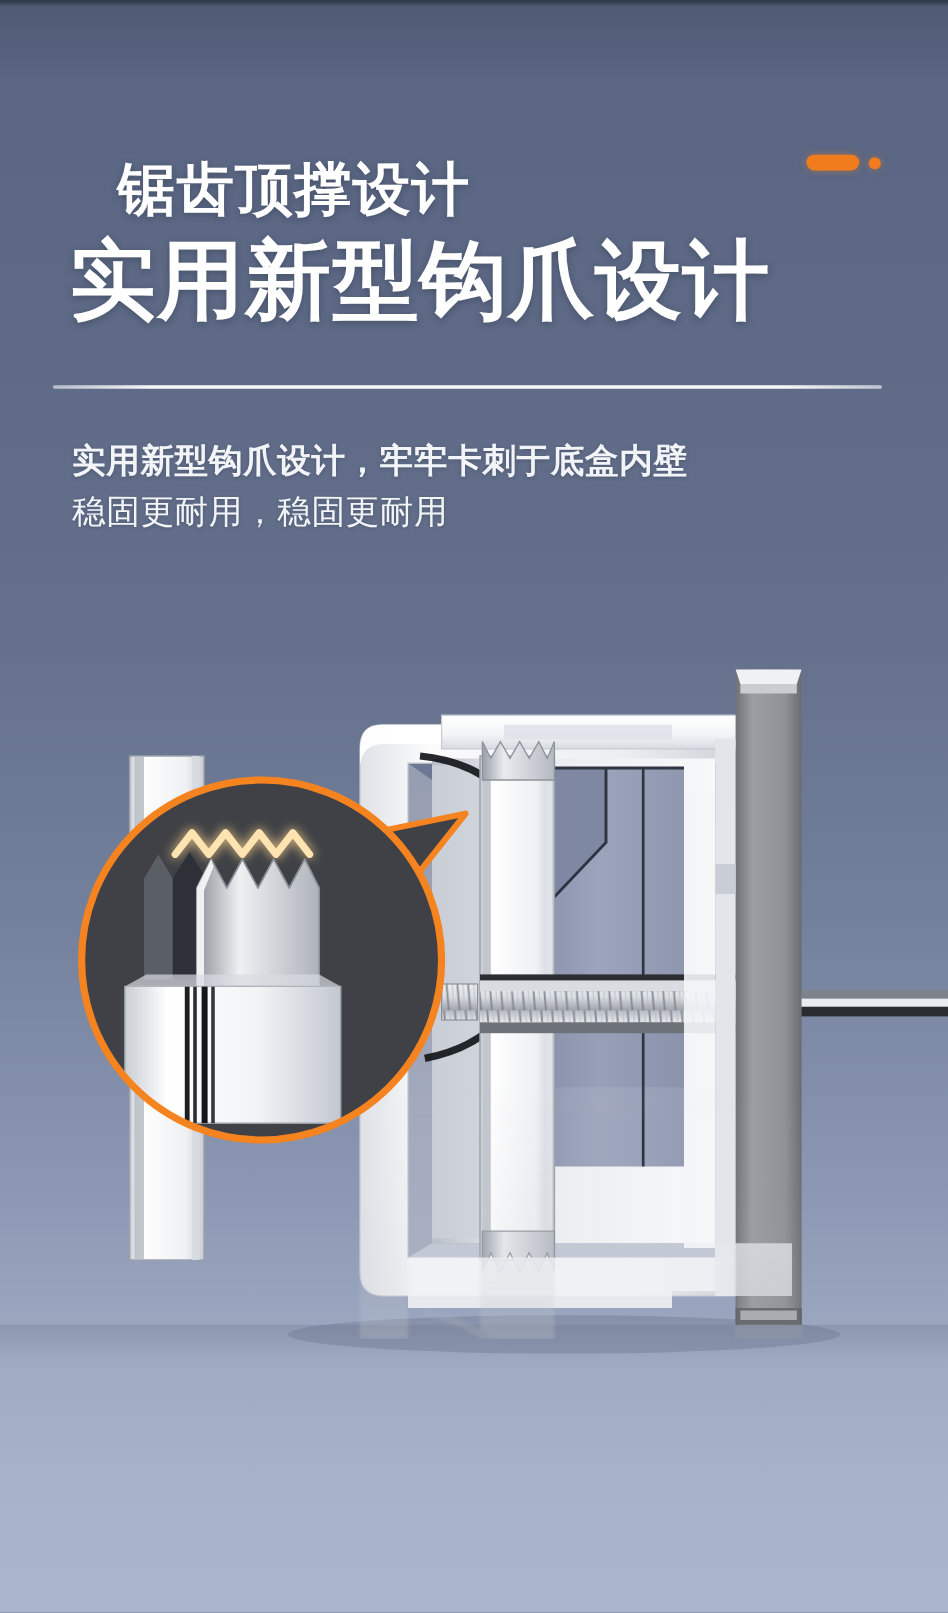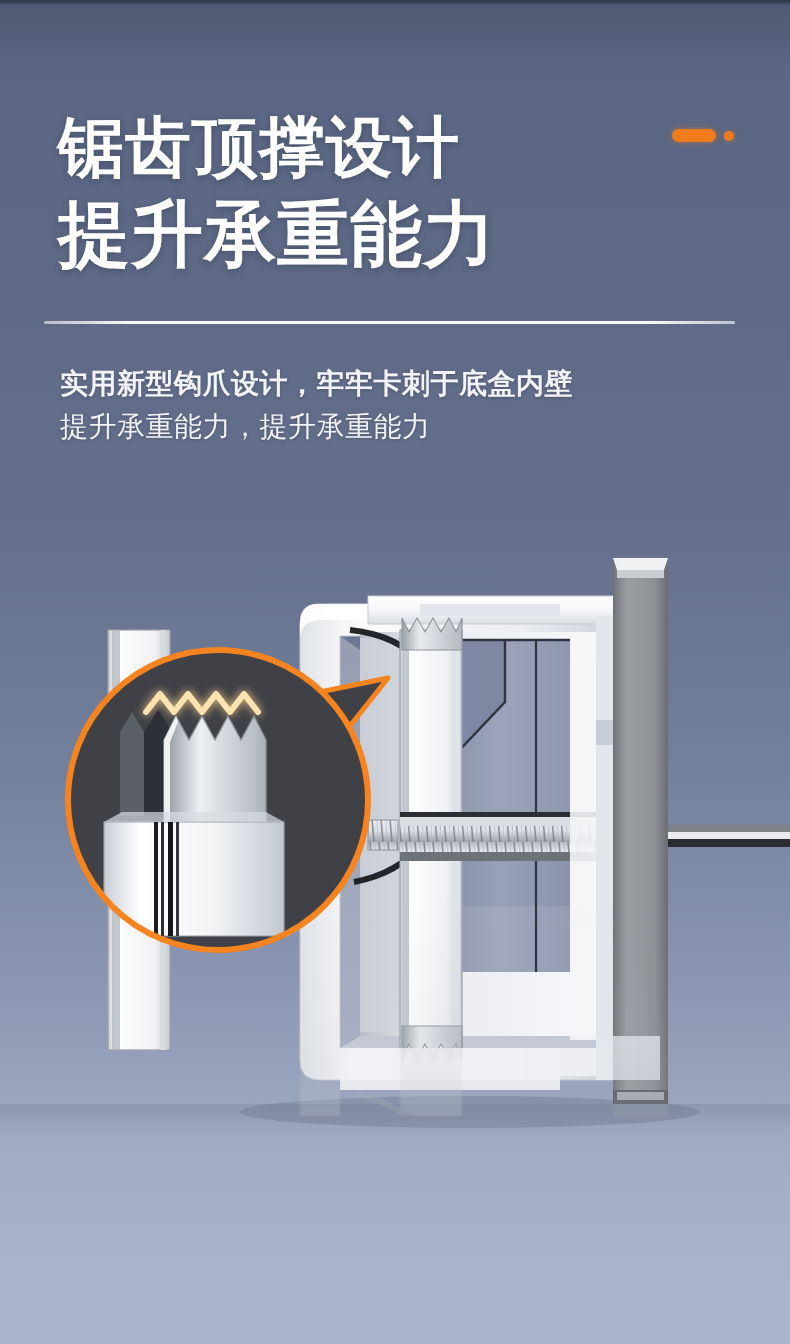--- a/index.html
+++ b/index.html
@@ -29,21 +29,21 @@
 
   
   .headline{
     position:absolute;left:58px;
     color:#ffffff;
     font-weight:bold;
     letter-spacing:1px;
     white-space:nowrap;
     text-shadow:0 2px 6px rgba(30,38,54,.35);
   }
-  #head-l1{top:112px;font-size:66px;line-height:70px;}
+  #head-l1{top:124px;font-size:48px;line-height:70px;margin-left:40px;}
   #head-l2{top:196px;font-size:72px;line-height:76px;}
 
   
   #marker{position:absolute;right:50px;top:128px;width:68px;height:16px;}
   #marker .bar{
     position:absolute;left:0;top:1px;width:44px;height:13px;border-radius:7px;
     background:#f07c1e;box-shadow:0 0 6px rgba(240,124,30,.5);
   }
   #marker .dot{
     position:absolute;left:52px;top:3px;width:10px;height:10px;border-radius:50%;
@@ -83,31 +83,31 @@
   .glow-zig{filter:drop-shadow(0 0 5px rgba(255,214,140,.95));}
 </style>
 </head>
 <body>
 
 <div id="page">
 
   <div id="topbar"></div>
 
   <div class="headline" id="head-l1">锯齿顶撑设计</div>
-  <div class="headline" id="head-l2">提升承重能力</div>
+  <div class="headline" id="head-l2">实用新型钩爪设计</div>
 
   <div id="marker">
     <div class="bar"></div>
     <div class="dot"></div>
   </div>
 
   <div id="divider"></div>
 
   <div class="subcopy" id="sub-l1">实用新型钩爪设计，牢牢卡刺于底盒内壁</div>
-  <div class="subcopy" id="sub-l2">提升承重能力，提升承重能力</div>
+  <div class="subcopy" id="sub-l2">稳固更耐用，稳固更耐用</div>
 
   <div id="stage">
 
     <svg width="790" height="700" viewBox="0 0 790 700">
       <defs>
         <linearGradient id="gShellTop" x1="0" y1="0" x2="0" y2="1">
           <stop offset="0" stop-color="#ffffff"></stop>
           <stop offset=".55" stop-color="#f4f5f7"></stop>
           <stop offset="1" stop-color="#d8dbe1"></stop>
         </linearGradient>

